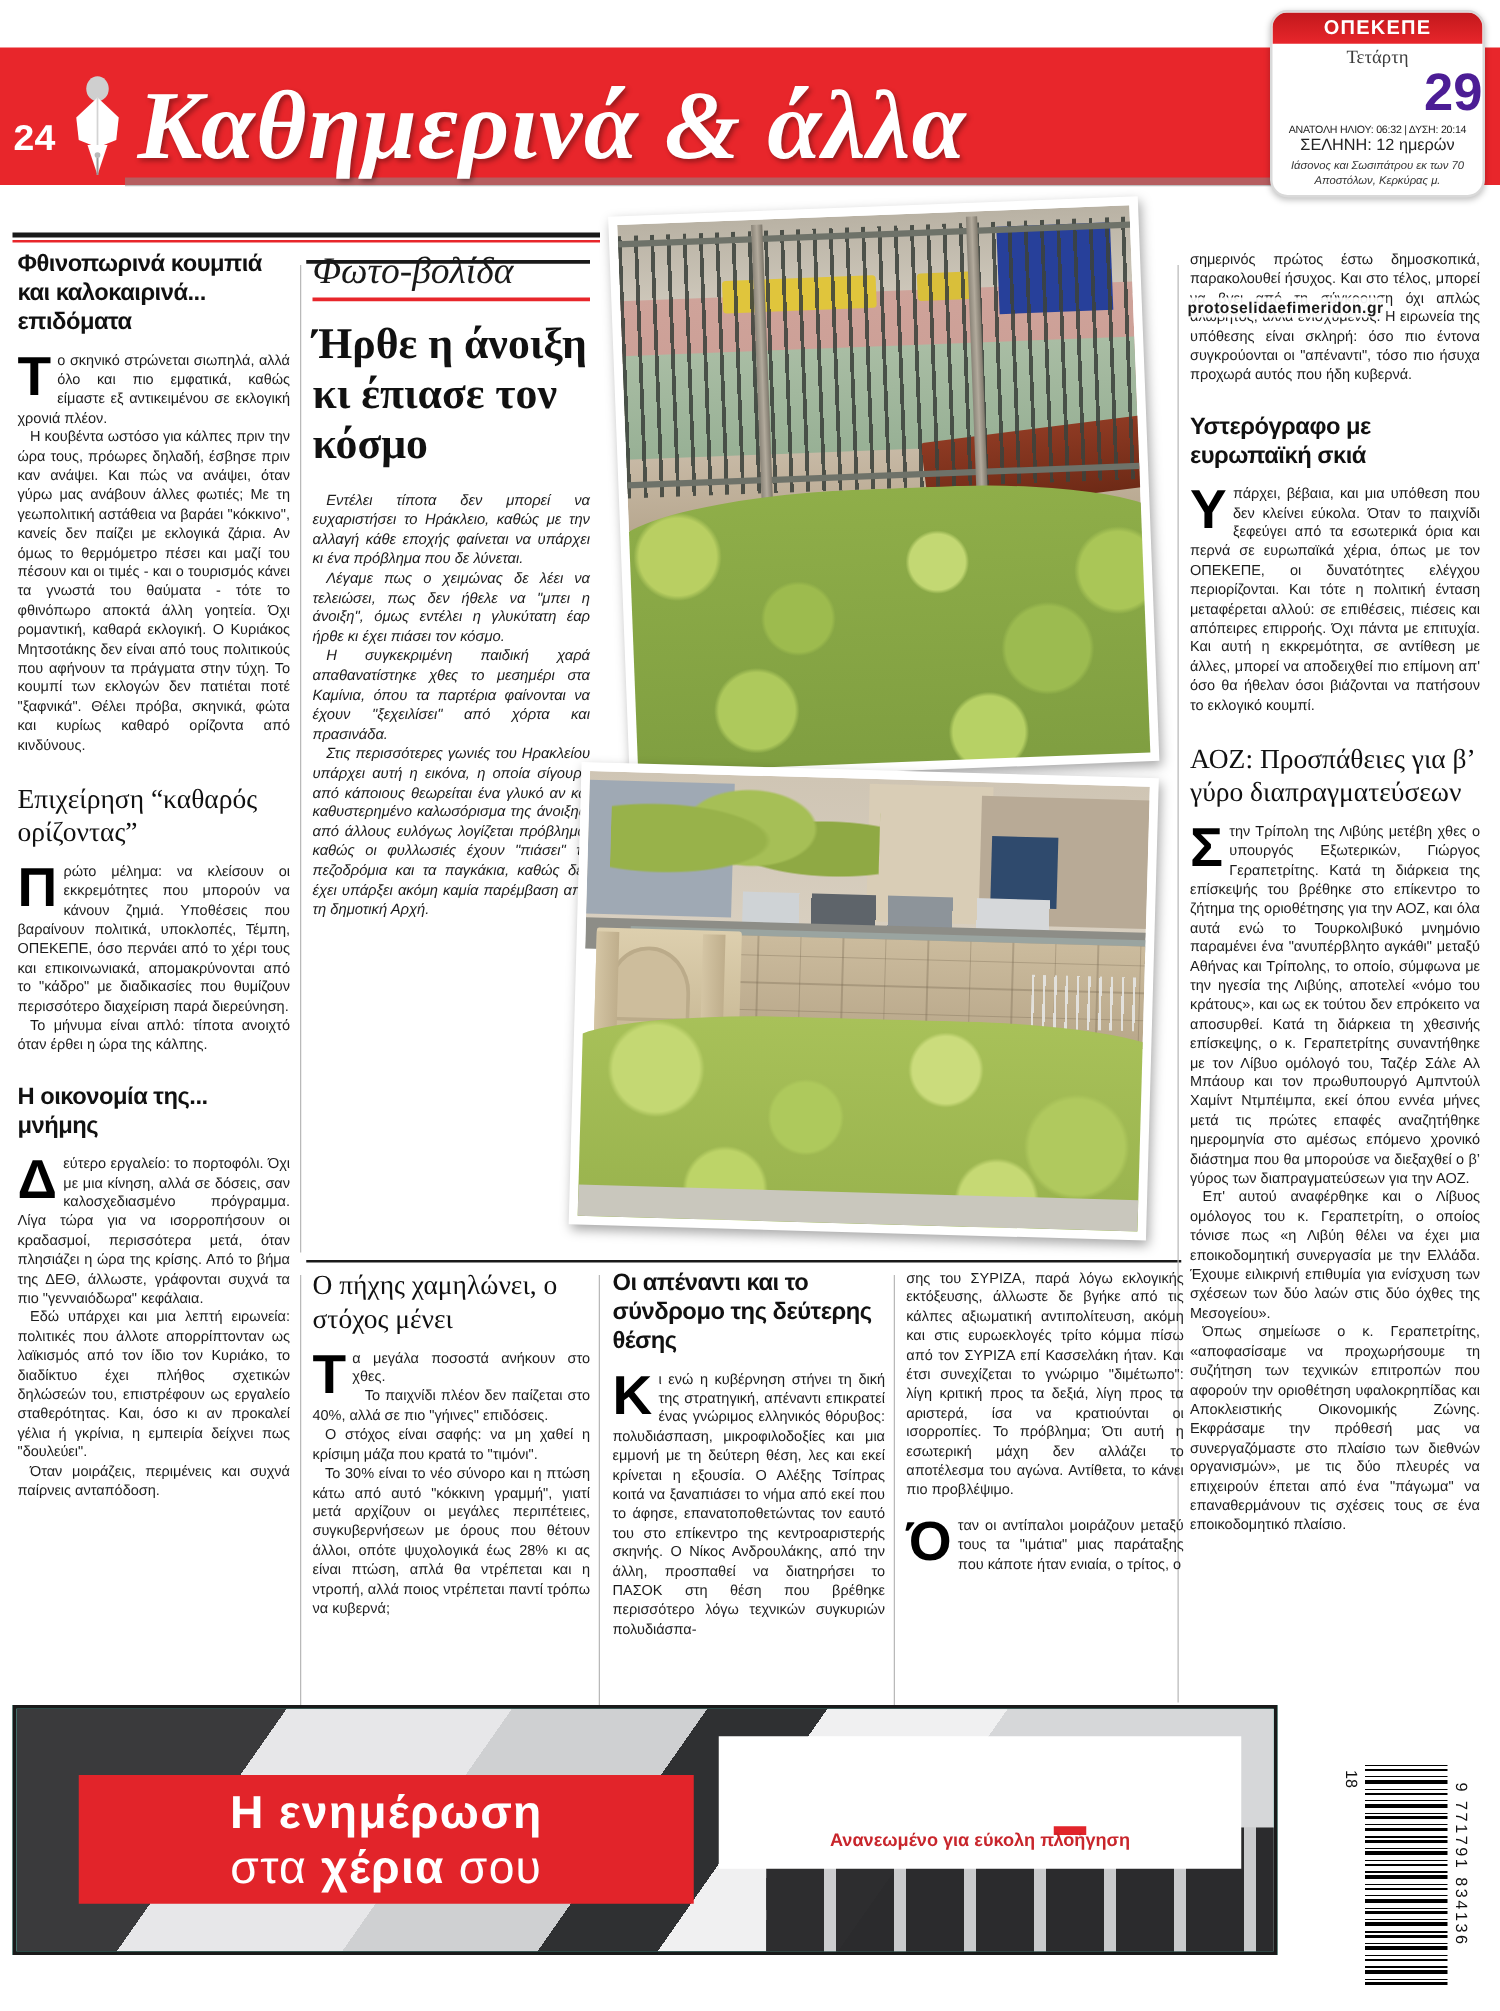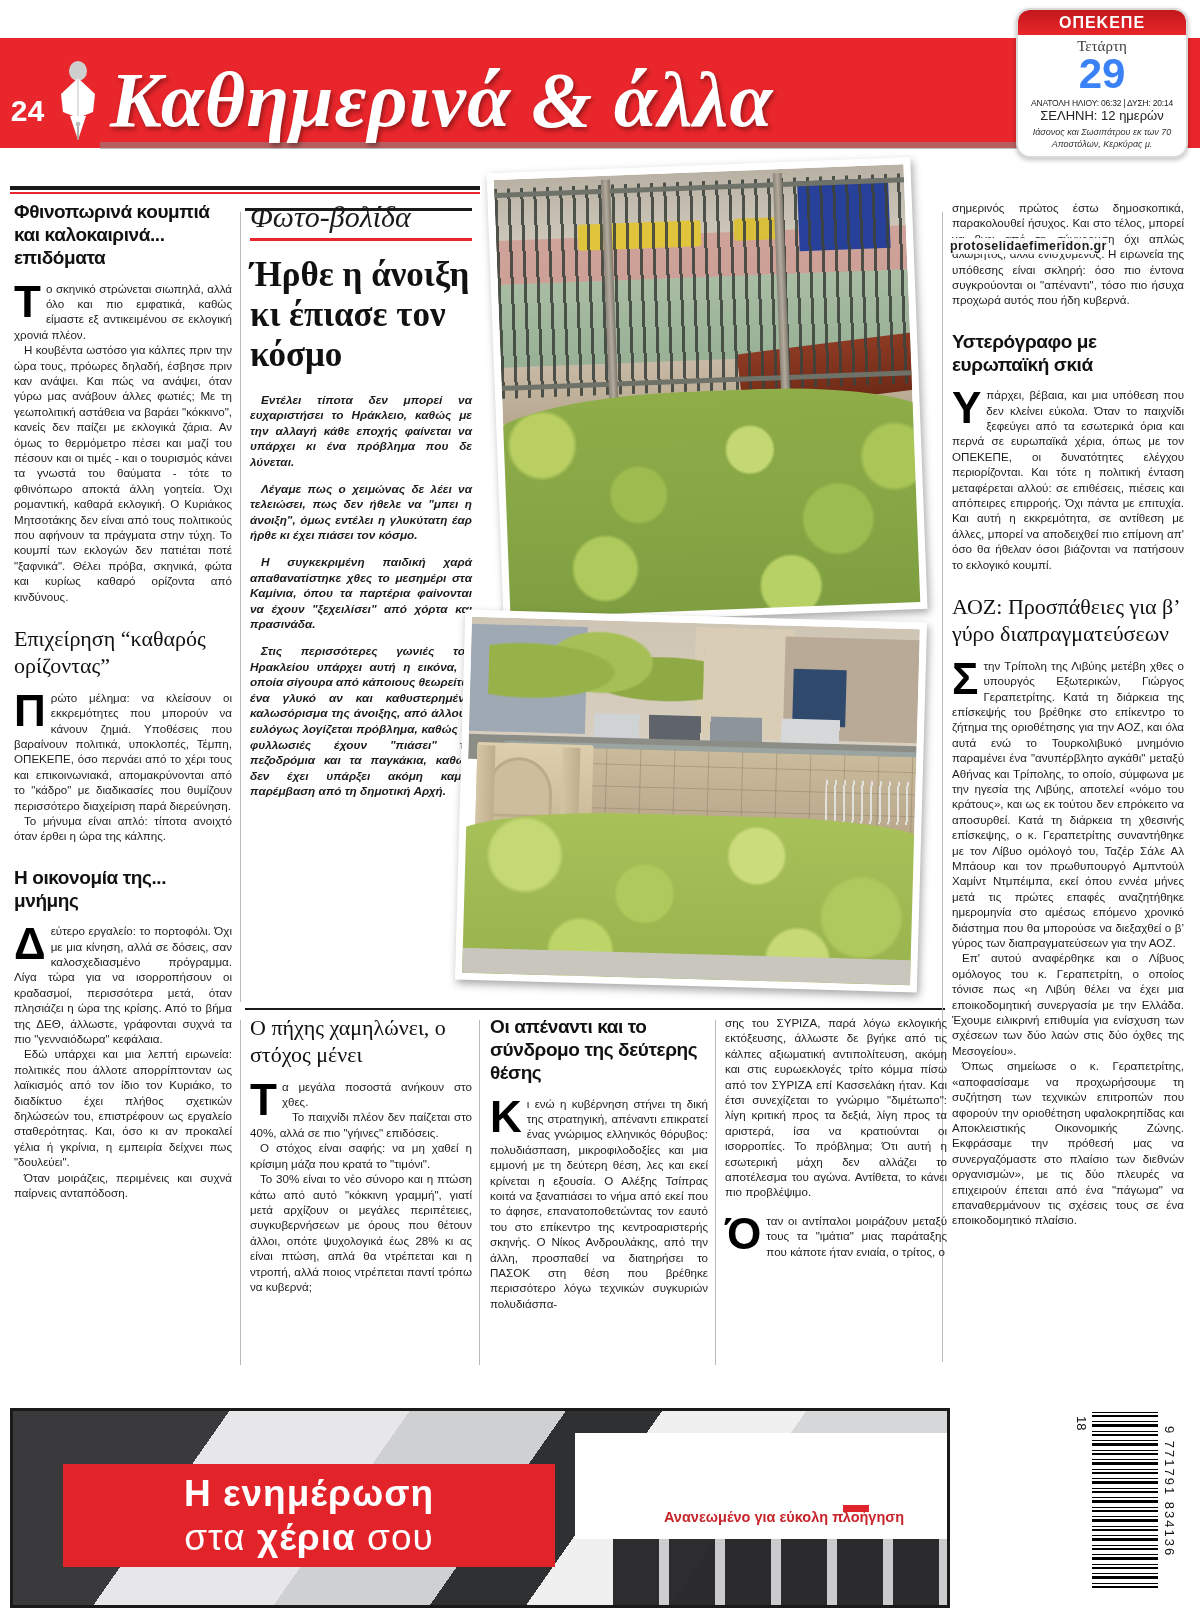--- a/index.html
+++ b/index.html
@@ -55,23 +55,23 @@
   }
   .cal-month {
     background: linear-gradient(#c2181c, #e8262b);
     color: #fff; font-weight: bold; font-size: 16px;
     letter-spacing: 1px; padding: 4px 0 3px;
     border-radius: 11px 11px 0 0;
     font-family: "Liberation Sans", sans-serif;
   }
   .cal-day { font-size: 15px; color: #3c3c3c; margin-top: 3px;
              font-family: "Liberation Serif", serif; }
-  .cal-date { font-size: 42px; font-weight: bold; color: #3b82f6;
+  .cal-date { font-size: 42px; font-weight: bold; color: #4c1d95;
               line-height: .95; margin-top: -1px;
-              font-family: "Liberation Sans", sans-serif; }
+              font-family: "Liberation Sans", sans-serif; text-align: right; }
   .cal-sun { font-size: 8.5px; color: #222; margin-top: 4px; letter-spacing: -.2px; }
   .cal-moon { font-size: 13px; color: #222; }
   .cal-saint { font-size: 9px; font-style: italic; color: #333;
                margin-top: 4px; line-height: 1.3; padding: 0 6px; }
 
   
   .rule-top {
     position: absolute; left: 10px; top: 186px; width: 470px; height: 4px;
     background: #1a1a1a;
   }
@@ -128,22 +128,22 @@
   }
   .fv-rule { width: 222px; height: 3px; background: #e8262b; margin-bottom: 14px; }
   .fv-title {
     font-family: "Liberation Serif", serif;
     font-weight: bold; font-size: 35px; line-height: 1.14;
     color: #111; margin-bottom: 18px;
   }
   p.fv-body {
     font-family: "Liberation Sans", sans-serif;
     font-size: 11.8px; line-height: 15.6px;
-    font-style: italic; font-weight: bold;
-    color: #1c1c1c; text-align: justify; text-indent: 11px; margin-top: 11px;
+    font-style: italic; font-weight: normal;
+    color: #1c1c1c; text-align: justify; text-indent: 11px;
   }
 
   
   .photo {
     position: absolute;
     background: #fff;
     padding: 7px;
     box-shadow: 2px 4px 9px rgba(0,0,0,.35);
     overflow: hidden;
   }
@@ -266,22 +266,22 @@
     position: absolute; left: 245px; top: 1008px;
     width: 700px; height: 2px; background: #1a1a1a;
   }
   .hrule-col2 {
     position: absolute; left: 245px; top: 208px;
     width: 227px; height: 3px; background: #1a1a1a;
   }
 
   
   .adband {
-    position: absolute; left: 10px; top: 1408px;
-    width: 940px; height: 200px;
+    position: absolute; left: 10px; top: 1364px;
+    width: 1012px; height: 200px;
     border: 3px solid #1a1a1a;
     background: #5eead4;
     overflow: hidden;
   }
   .ad-photo {
     position: absolute; left: 0; top: 0; width: 1066px; height: 194px;
     background:
       linear-gradient(125deg,#3a3a3c 0 18%, #e7e7e9 18% 33%, #cfd0d2 33% 46%,
                       #2f3032 46% 54%, #f0f0f1 54% 66%, #d6d7d9 66% 100%);
   }

